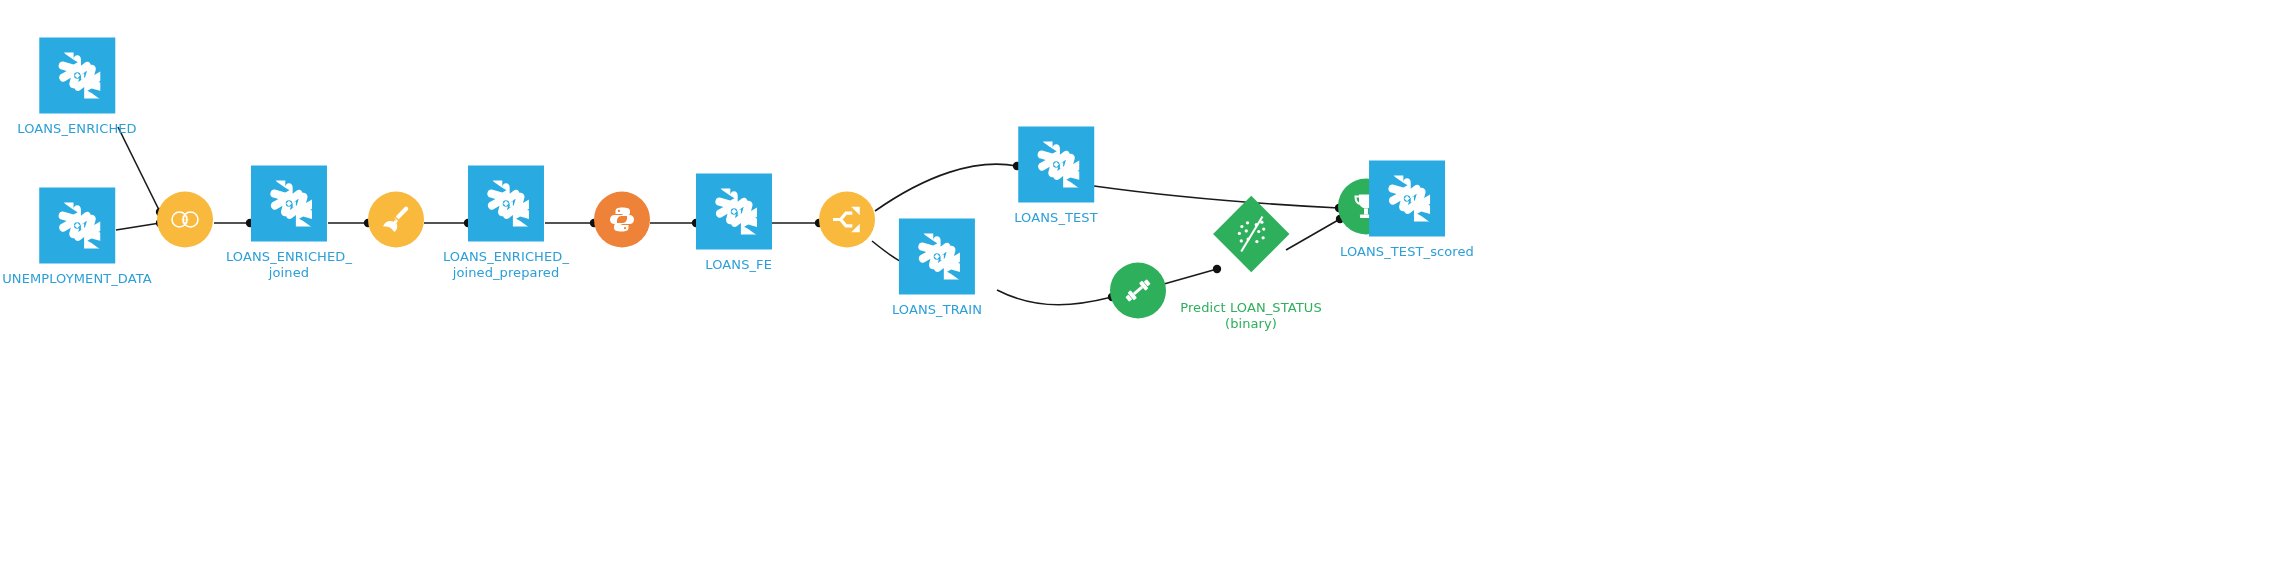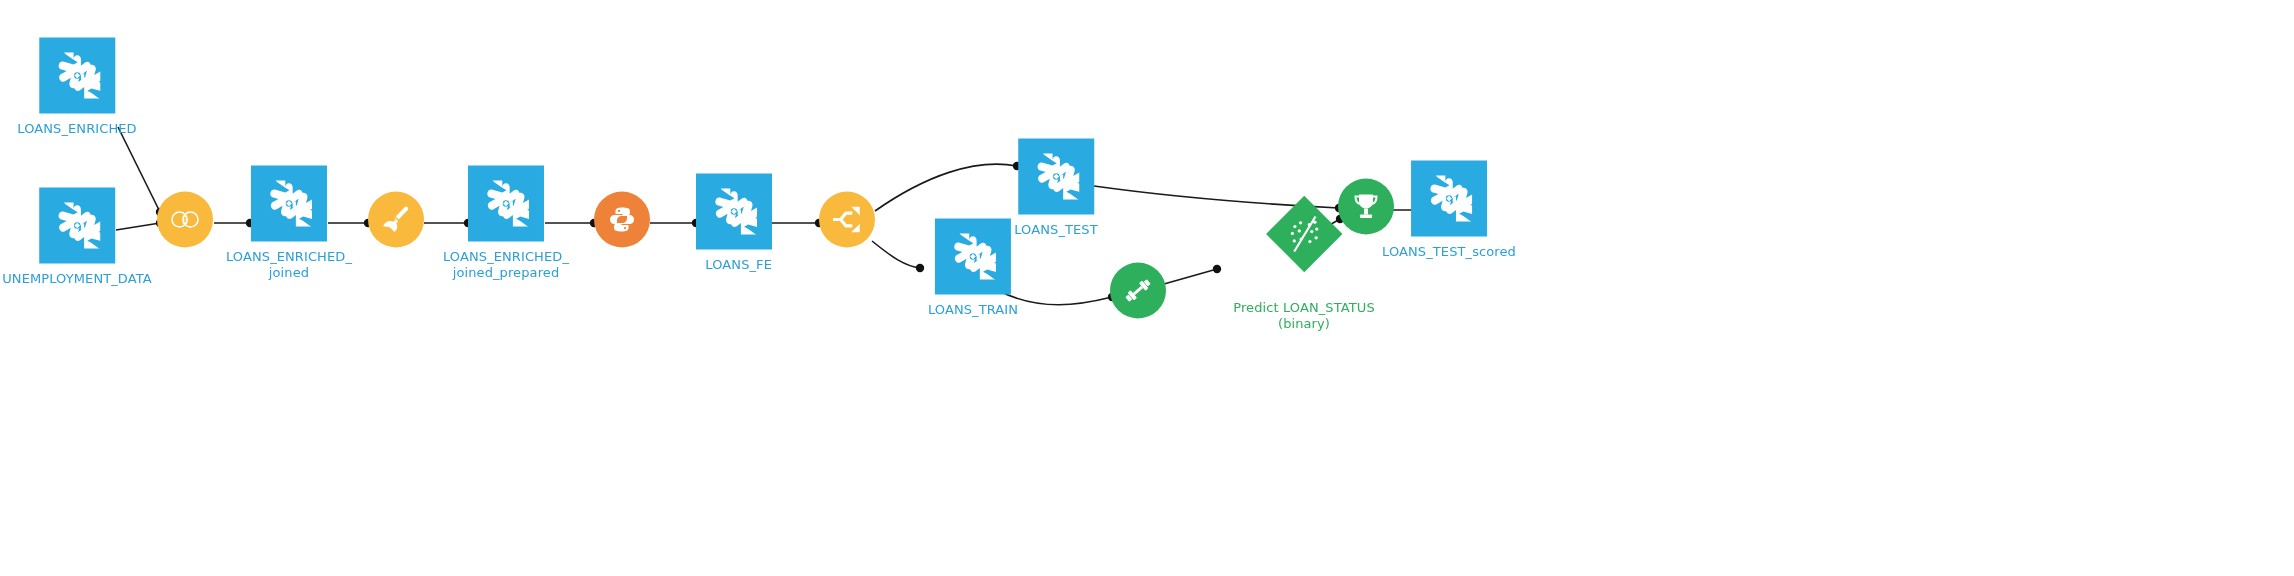--- a/index.html
+++ b/index.html
@@ -257,34 +257,34 @@
           <path d="M6 32 h14 l10-12 h12"></path>
           <path d="M6 32 h14 l10 12 h12"></path>
         </g>
         <path d="M40 8 h16 v16 l-5.5-5.5 -5-5 z" fill="#ffffff"></path>
         <path d="M40 56 h16 V40 l-5.5 5.5 -5 5 z" fill="#ffffff"></path>
       </svg>
     </div>
     <div class="label blue"></div>
   </div>
 
-  <div class="node" style="left:1056px; top:176px;margin-top:12px;">
+  <div class="node" style="left:1056px; top:176px;">
     <div class="shape square">
       <svg width="46" height="46" viewBox="0 0 100 100">
         <g fill="#ffffff">
           <path d="M50 6 c5 0 8 4 8 9 v14 l9-7 c4-3 9-2 11 2 3 4 2 9-2 12 l-18 13 v10 l9-5 6-21 c1-5 6-8 11-6 5 1 7 6 6 11 l-3 11 12-7 c4-3 10-1 12 3 3 4 1 10-3 12 l-12 7 11 3 c5 1 8 6 6 11 -1 5-6 8-11 6 l-21-6 -9 5 9 5 18 13 c4 3 5 8 2 12 -2 4-7 5-11 2 l-9-7 v14 c0 5-3 9-8 9 -5 0-8-4-8-9 V75 l-9 7 c-4 3-9 2-11-2 -3-4-2-9 2-12 l18-13 v-10 l-9 5 -6 21 c-1 5-6 8-11 6 -5-1-7-6-6-11 l3-11 -12 7 c-4 3-10 1-12-3 -3-4-1-10 3-12 l12-7 -11-3 c-5-1-8-6-6-11 1-5 6-8 11-6 l21 6 9-5 -9-5 -18-13 c-4-3-5-8-2-12 2-4 7-5 11-2 l9 7 V15 c0-5 3-9 8-9 z"></path>
         </g>
         <circle cx="50" cy="50" r="7" fill="#29abe2"></circle>
         <path d="M50 44 l6 6 -6 6 -6-6 z" fill="#ffffff"></path>
       </svg>
     </div>
     <div class="label blue">LOANS_TEST</div>
   </div>
 
-  <div class="node" style="left:973px; top:268px;">
+  <div class="node" style="left:937px; top:268px;">
     <div class="shape square">
       <svg width="46" height="46" viewBox="0 0 100 100">
         <g fill="#ffffff">
           <path d="M50 6 c5 0 8 4 8 9 v14 l9-7 c4-3 9-2 11 2 3 4 2 9-2 12 l-18 13 v10 l9-5 6-21 c1-5 6-8 11-6 5 1 7 6 6 11 l-3 11 12-7 c4-3 10-1 12 3 3 4 1 10-3 12 l-12 7 11 3 c5 1 8 6 6 11 -1 5-6 8-11 6 l-21-6 -9 5 9 5 18 13 c4 3 5 8 2 12 -2 4-7 5-11 2 l-9-7 v14 c0 5-3 9-8 9 -5 0-8-4-8-9 V75 l-9 7 c-4 3-9 2-11-2 -3-4-2-9 2-12 l18-13 v-10 l-9 5 -6 21 c-1 5-6 8-11 6 -5-1-7-6-6-11 l3-11 -12 7 c-4 3-10 1-12-3 -3-4-1-10 3-12 l12-7 -11-3 c-5-1-8-6-6-11 1-5 6-8 11-6 l21 6 9-5 -9-5 -18-13 c-4-3-5-8-2-12 2-4 7-5 11-2 l9 7 V15 c0-5 3-9 8-9 z"></path>
         </g>
         <circle cx="50" cy="50" r="7" fill="#29abe2"></circle>
         <path d="M50 44 l6 6 -6 6 -6-6 z" fill="#ffffff"></path>
       </svg>
     </div>
     <div class="label blue">LOANS_TRAIN</div>
@@ -298,21 +298,21 @@
           <rect x="13" y="22" width="8" height="20" rx="2"></rect>
           <rect x="21" y="29" width="22" height="6" rx="1.5"></rect>
           <rect x="43" y="22" width="8" height="20" rx="2"></rect>
           <rect x="52" y="26" width="8" height="12" rx="1.5"></rect>
         </g>
       </svg>
     </div>
     <div class="label green"></div>
   </div>
 
-  <div class="node" style="left:1304px; top:265px;gap:23px;">
+  <div class="node" style="left:1251px; top:265px;gap:23px;">
     <div class="shape diamond-wrap">
       <div class="diamond-inner">
         <svg class="diamond-icon" width="40" height="40" viewBox="0 0 64 64">
           <g fill="#ffffff">
             <circle cx="17" cy="20" r="2.6"></circle>
             <circle cx="26" cy="14" r="2.6"></circle>
             <circle cx="13" cy="31" r="2.6"></circle>
             <circle cx="24" cy="27" r="2.6"></circle>
             <circle cx="16" cy="43" r="2.6"></circle>
             <circle cx="27" cy="40" r="2.6"></circle>
@@ -341,21 +341,21 @@
         </g>
         <g fill="none" stroke="#ffffff" stroke-width="4">
           <path d="M18 12 H11 c0 9 4 14 9 15"></path>
           <path d="M46 12 h7 c0 9-4 14-9 15"></path>
         </g>
       </svg>
     </div>
     <div class="label green"></div>
   </div>
 
-  <div class="node" style="left:1449px; top:210px;">
+  <div class="node" style="left:1407px; top:210px;">
     <div class="shape square">
       <svg width="46" height="46" viewBox="0 0 100 100">
         <g fill="#ffffff">
           <path d="M50 6 c5 0 8 4 8 9 v14 l9-7 c4-3 9-2 11 2 3 4 2 9-2 12 l-18 13 v10 l9-5 6-21 c1-5 6-8 11-6 5 1 7 6 6 11 l-3 11 12-7 c4-3 10-1 12 3 3 4 1 10-3 12 l-12 7 11 3 c5 1 8 6 6 11 -1 5-6 8-11 6 l-21-6 -9 5 9 5 18 13 c4 3 5 8 2 12 -2 4-7 5-11 2 l-9-7 v14 c0 5-3 9-8 9 -5 0-8-4-8-9 V75 l-9 7 c-4 3-9 2-11-2 -3-4-2-9 2-12 l18-13 v-10 l-9 5 -6 21 c-1 5-6 8-11 6 -5-1-7-6-6-11 l3-11 -12 7 c-4 3-10 1-12-3 -3-4-1-10 3-12 l12-7 -11-3 c-5-1-8-6-6-11 1-5 6-8 11-6 l21 6 9-5 -9-5 -18-13 c-4-3-5-8-2-12 2-4 7-5 11-2 l9 7 V15 c0-5 3-9 8-9 z"></path>
         </g>
         <circle cx="50" cy="50" r="7" fill="#29abe2"></circle>
         <path d="M50 44 l6 6 -6 6 -6-6 z" fill="#ffffff"></path>
       </svg>
     </div>
     <div class="label blue">LOANS_TEST_scored</div>

